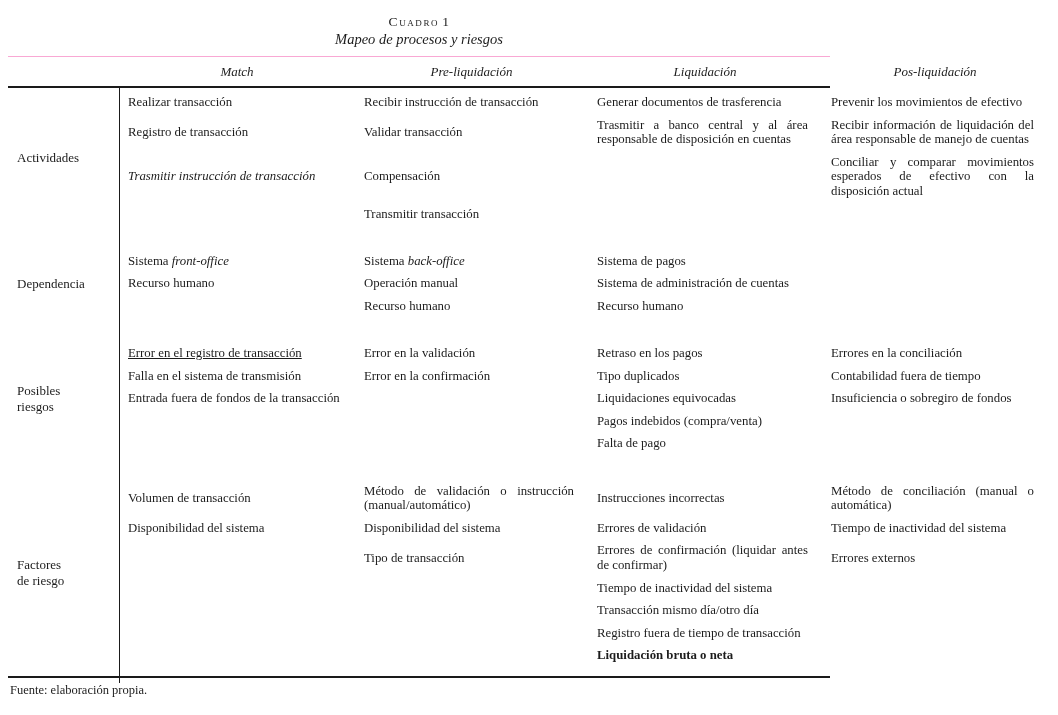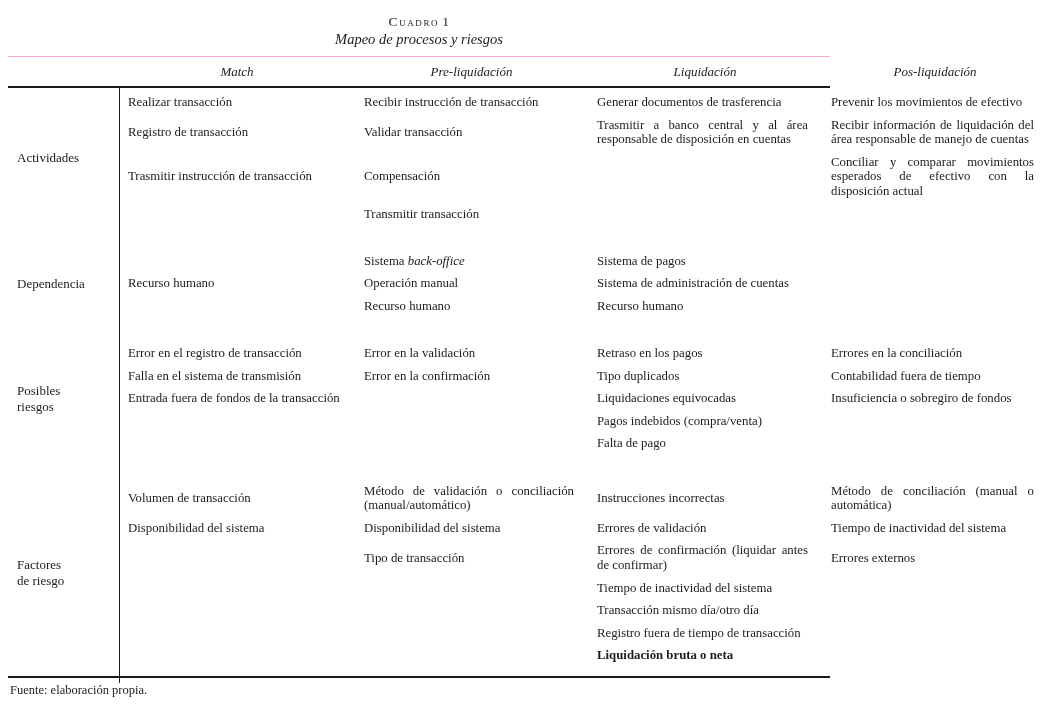--- a/index.html
+++ b/index.html
@@ -86,63 +86,64 @@
           <div>Actividades</div>
         </div>
         <div class="cell" style="grid-area: 1 / 2;"><span>Realizar transacción</span></div>
         <div class="cell" style="grid-area: 1 / 3;"><span>Recibir instrucción de transacción</span></div>
         <div class="cell" style="grid-area: 1 / 4;"><span>Generar documentos de trasferencia</span></div>
         <div class="cell" style="grid-area: 1 / 5;"><span>Prevenir los movimientos de efectivo</span></div>
         <div class="cell" style="grid-area: 2 / 2;"><span>Registro de transacción</span></div>
         <div class="cell" style="grid-area: 2 / 3;"><span>Validar transacción</span></div>
         <div class="cell" style="grid-area: 2 / 4;"><span>Trasmitir a banco central y al área responsable de disposición en cuentas</span></div>
         <div class="cell" style="grid-area: 2 / 5;"><span>Recibir información de liquidación del área responsable de manejo de cuentas</span></div>
-        <div class="cell" style="grid-area: 3 / 2;"><span>Trasmitir instrucción de transacción</span></div>
+        <div class="cell" style="grid-area: 3 / 2; font-style: italic;"><span>Trasmitir instrucción de transacción</span></div>
         <div class="cell" style="grid-area: 3 / 3;"><span>Compensación</span></div>
         <div class="cell" style="grid-area: 3 / 5;"><span>Conciliar y comparar movimientos esperados de efectivo con la disposición actual</span></div>
         <div class="cell" style="grid-area: 4 / 3;"><span>Transmitir transacción</span></div>
       </div>
       <div class="row-group">
         <div class="group-label" style="grid-row: 1 / span 3;">
           <div>Dependencia</div>
         </div>
+        <div class="cell" style="grid-area: 1 / 2;"><span>Sistema </span><i>front-office</i></div>
         <div class="cell" style="grid-area: 1 / 3;"><span>Sistema </span><i>back-office</i></div>
         <div class="cell" style="grid-area: 1 / 4;"><span>Sistema de pagos</span></div>
         <div class="cell" style="grid-area: 2 / 2;"><span>Recurso humano</span></div>
         <div class="cell" style="grid-area: 2 / 3;"><span>Operación manual</span></div>
         <div class="cell" style="grid-area: 2 / 4;"><span>Sistema de administración de cuentas</span></div>
         <div class="cell" style="grid-area: 3 / 3;"><span>Recurso humano</span></div>
         <div class="cell" style="grid-area: 3 / 4;"><span>Recurso humano</span></div>
       </div>
       <div class="row-group">
         <div class="group-label" style="grid-row: 1 / span 5;">
           <div>Posibles</div>
           <div>riesgos</div>
         </div>
-        <div class="cell" style="grid-area: 1 / 2;"><span>Error en el registro de transacción</span></div>
+        <div class="cell" style="grid-area: 1 / 2; text-decoration: underline;"><span>Error en el registro de transacción</span></div>
         <div class="cell" style="grid-area: 1 / 3;"><span>Error en la validación</span></div>
         <div class="cell" style="grid-area: 1 / 4;"><span>Retraso en los pagos</span></div>
         <div class="cell" style="grid-area: 1 / 5;"><span>Errores en la conciliación</span></div>
         <div class="cell" style="grid-area: 2 / 2;"><span>Falla en el sistema de transmisión</span></div>
         <div class="cell" style="grid-area: 2 / 3;"><span>Error en la confirmación</span></div>
         <div class="cell" style="grid-area: 2 / 4;"><span>Tipo duplicados</span></div>
         <div class="cell" style="grid-area: 2 / 5;"><span>Contabilidad fuera de tiempo</span></div>
         <div class="cell" style="grid-area: 3 / 2;"><span>Entrada fuera de fondos de la transacción</span></div>
         <div class="cell" style="grid-area: 3 / 4;"><span>Liquidaciones equivocadas</span></div>
         <div class="cell" style="grid-area: 3 / 5;"><span>Insuficiencia o sobregiro de fondos</span></div>
         <div class="cell" style="grid-area: 4 / 4;"><span>Pagos indebidos (compra/venta)</span></div>
         <div class="cell" style="grid-area: 5 / 4;"><span>Falta de pago</span></div>
       </div>
       <div class="row-group">
         <div class="group-label" style="grid-row: 1 / span 7;">
           <div>Factores</div>
           <div>de riesgo</div>
         </div>
         <div class="cell" style="grid-area: 1 / 2;"><span>Volumen de transacción</span></div>
-        <div class="cell" style="grid-area: 1 / 3;"><span>Método de validación o conciliación (manual/automático)</span></div>
+        <div class="cell" style="grid-area: 1 / 3;"><span>Método de validación o instrucción (manual/automático)</span></div>
         <div class="cell" style="grid-area: 1 / 4;"><span>Instrucciones incorrectas</span></div>
         <div class="cell" style="grid-area: 1 / 5;"><span>Método de conciliación (manual o automática)</span></div>
         <div class="cell" style="grid-area: 2 / 2;"><span>Disponibilidad del sistema</span></div>
         <div class="cell" style="grid-area: 2 / 3;"><span>Disponibilidad del sistema</span></div>
         <div class="cell" style="grid-area: 2 / 4;"><span>Errores de validación</span></div>
         <div class="cell" style="grid-area: 2 / 5;"><span>Tiempo de inactividad del sistema</span></div>
         <div class="cell" style="grid-area: 3 / 3;"><span>Tipo de transacción</span></div>
         <div class="cell" style="grid-area: 3 / 4;"><span>Errores de confirmación (liquidar antes de confirmar)</span></div>
         <div class="cell" style="grid-area: 3 / 5;"><span>Errores externos</span></div>
         <div class="cell" style="grid-area: 4 / 4;"><span>Tiempo de inactividad del sistema</span></div>

